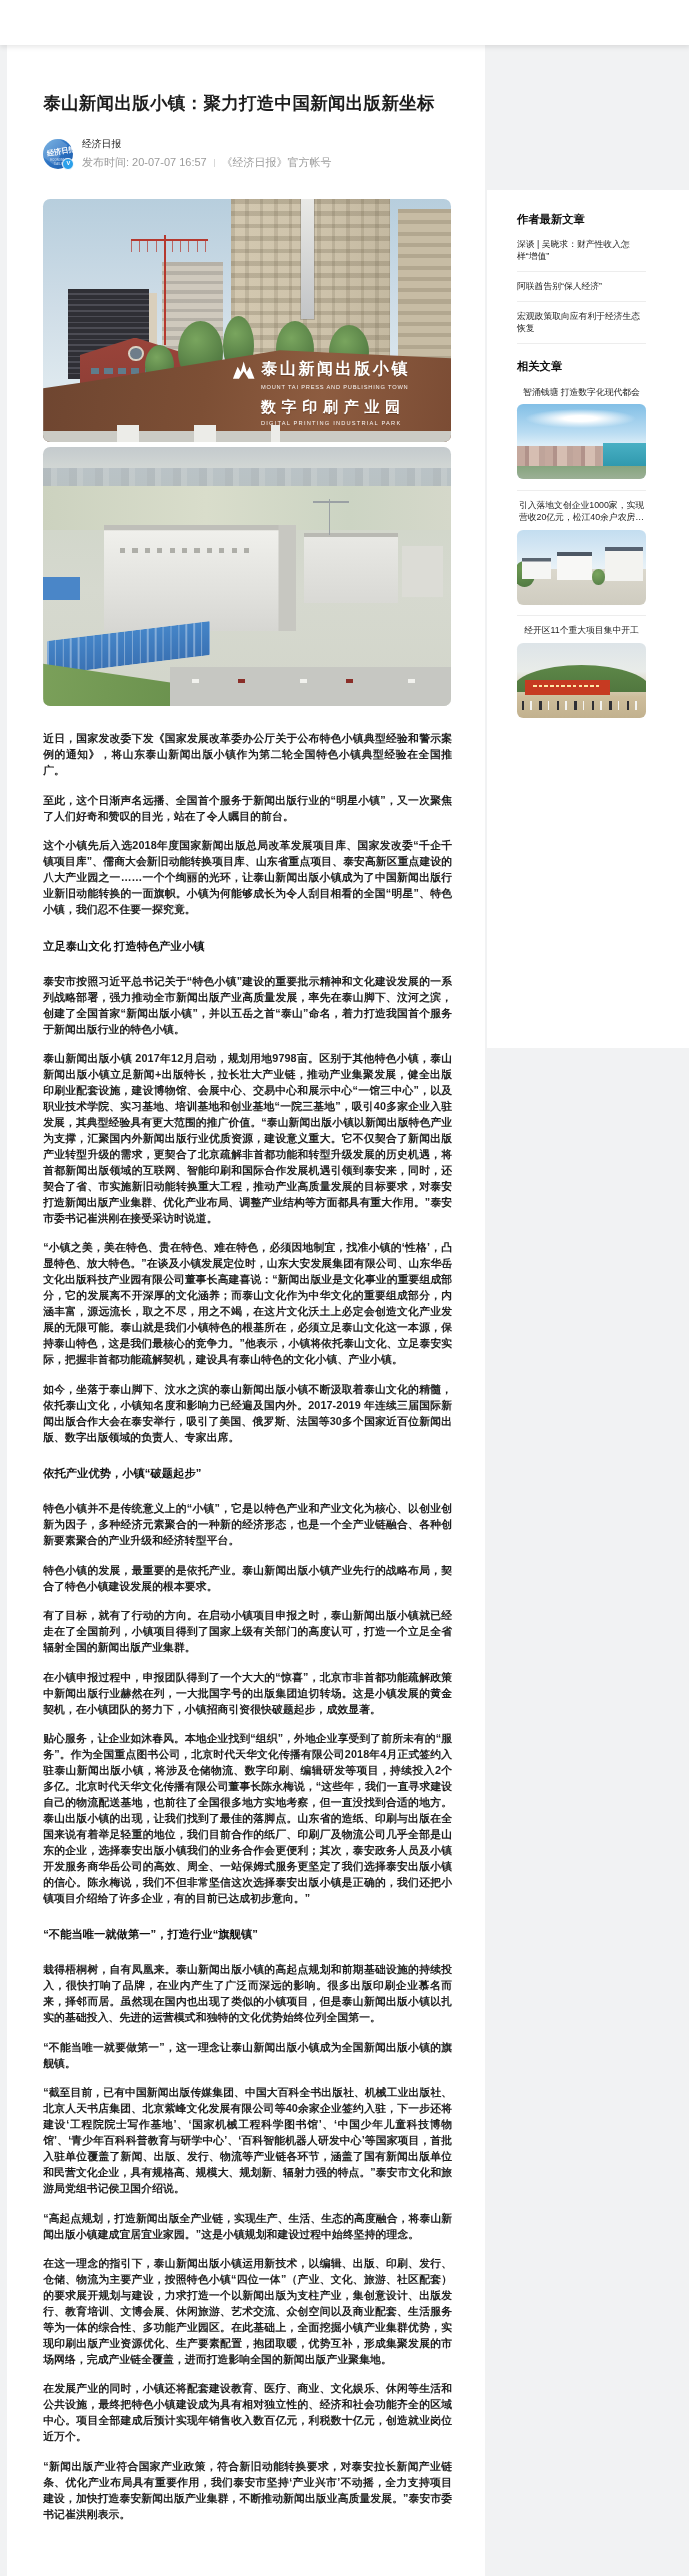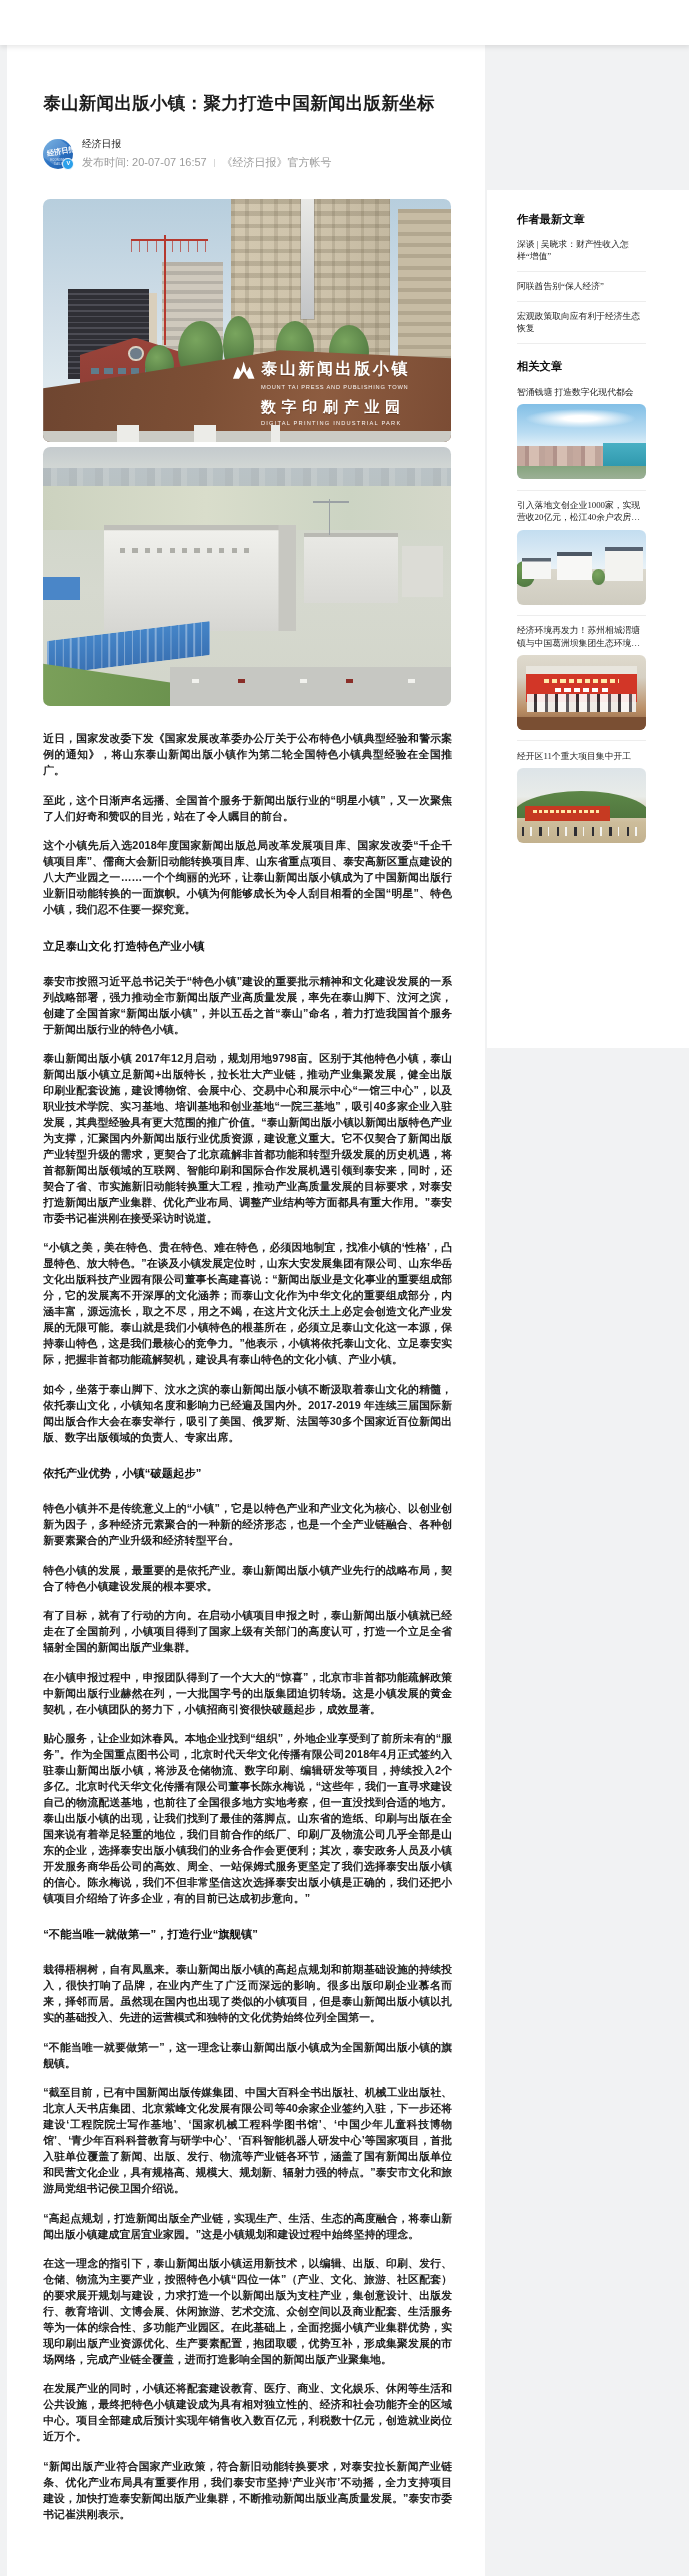--- a/index.html
+++ b/index.html
@@ -185,32 +185,32 @@
   .article-body{margin-top:24px;padding-bottom:5.2px;}
   .para{
     font-size:10.8px;line-height:16px;color:#222;margin:13.4px 0;text-align:justify;
     letter-spacing:0.1px;
     font-weight:bold;
   }
   .sec-heading{font-size:11.3px;line-height:15.5px;font-weight:700;color:#101010;margin:21.6px 0 18.5px;}
   
   .sidebar-card{
     position:absolute;left:487px;top:190px;width:203px;height:858px;
-    background:#ffffff;z-index:2;padding:0;box-sizing:border-box;font-family:Liberation Serif, serif;
+    background:#ffffff;z-index:2;padding:0;box-sizing:border-box;
   }
   .sidebar-inner{padding:21.6px 44px 10.3px 30px;width:129px;}
   .side-heading{font-size:11.3px;font-weight:700;color:#0f0f0f;margin:0 0 3.1px;}
   .side-heading.related{margin-top:15.5px;}
   .latest-item{
     padding:8.2px 0;border-bottom:0.5px solid #ededed;
     font-size:8.8px;line-height:12.4px;color:#222;cursor:pointer;
   }
   .related-item{padding:8.2px 0 10.3px;border-bottom:0.5px solid #ededed;}
   .related-item:last-child{border-bottom:none;}
-  .related-title{font-size:8.8px;line-height:12.4px;color:#222;cursor:pointer;margin-bottom:6.2px;}
+  .related-title{font-size:8.8px;line-height:12.4px;color:#222;cursor:pointer;margin-bottom:6.2px;text-align:center;}
   .thumb{
     position:relative;width:129px;height:75px;border-radius:6.2px;overflow:hidden;cursor:pointer;
   }
   .thumb i{position:absolute;display:block;}
   
   .t-city{background:linear-gradient(180deg,#82bfe6 0%,#b9dcf2 38%,#ddeef8 55%,#cfe4ef 58%);}
   .t-city::before{
     content:"";position:absolute;left:6%;top:6%;width:86%;height:26%;
     background:radial-gradient(closest-side,#ffffff 30%,rgba(255,255,255,0) 100%);
   }
@@ -399,28 +399,20 @@
         </div>
         <div class="related-item">
           <div class="related-title">引入落地文创企业1000家，实现营收20亿元，松江40余户农房…</div>
           <div class="thumb t-village">
             <i class="a"></i>
             <i class="b"></i>
             <i class="c"></i>
           </div>
         </div>
         <div class="related-item">
-          <div class="related-title">经济环境再发力！苏州相城渭塘镇与中国葛洲坝集团生态环境…</div>
-          <div class="thumb t-sign">
-            <i class="a"></i>
-            <i class="b"></i>
-            <i class="c"></i>
-          </div>
-        </div>
-        <div class="related-item">
           <div class="related-title">经开区11个重大项目集中开工</div>
           <div class="thumb t-ground">
             <i class="a"></i>
             <i class="b"></i>
             <i class="c"></i>
           </div>
         </div>
       </div>
   </div>
 </div>

